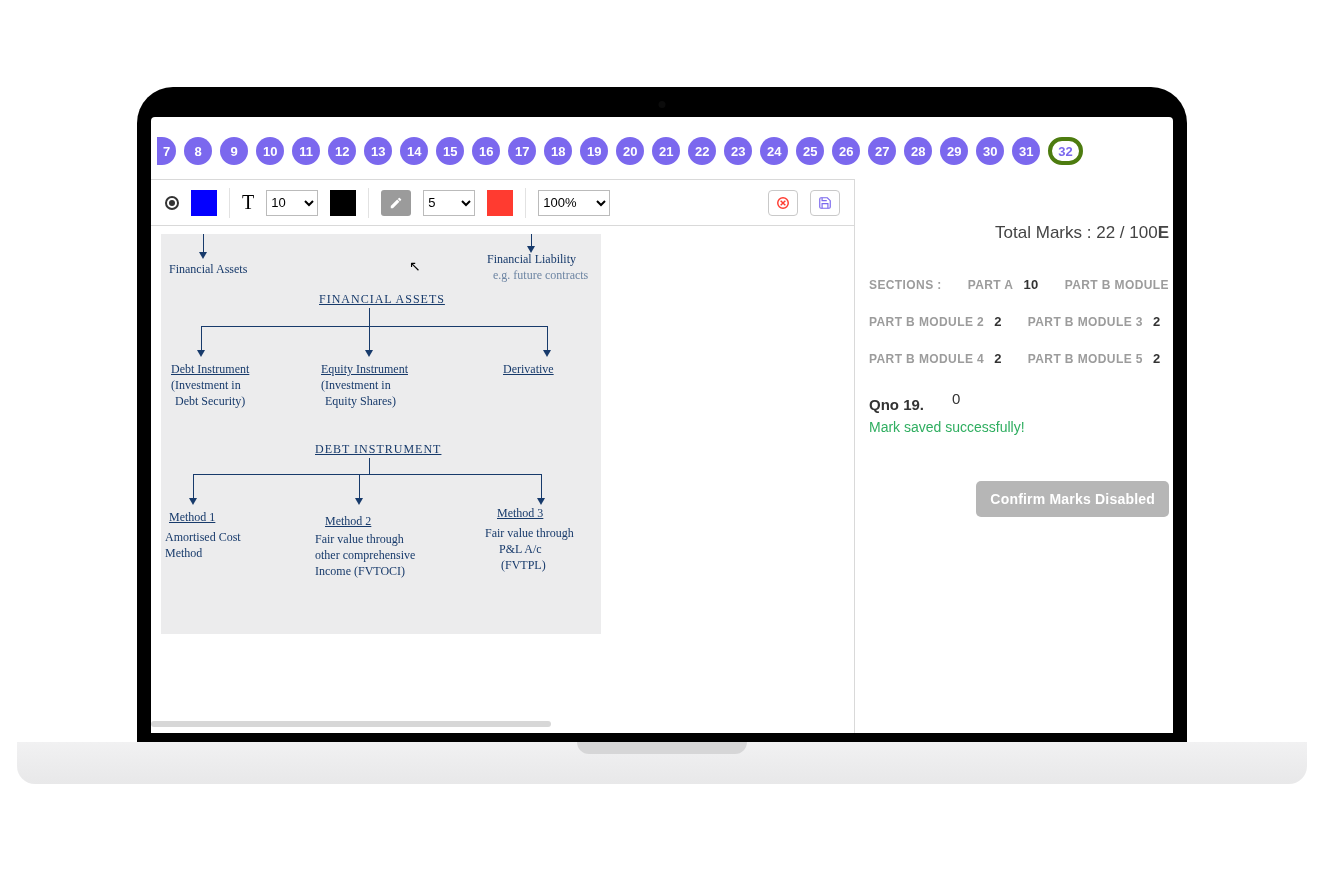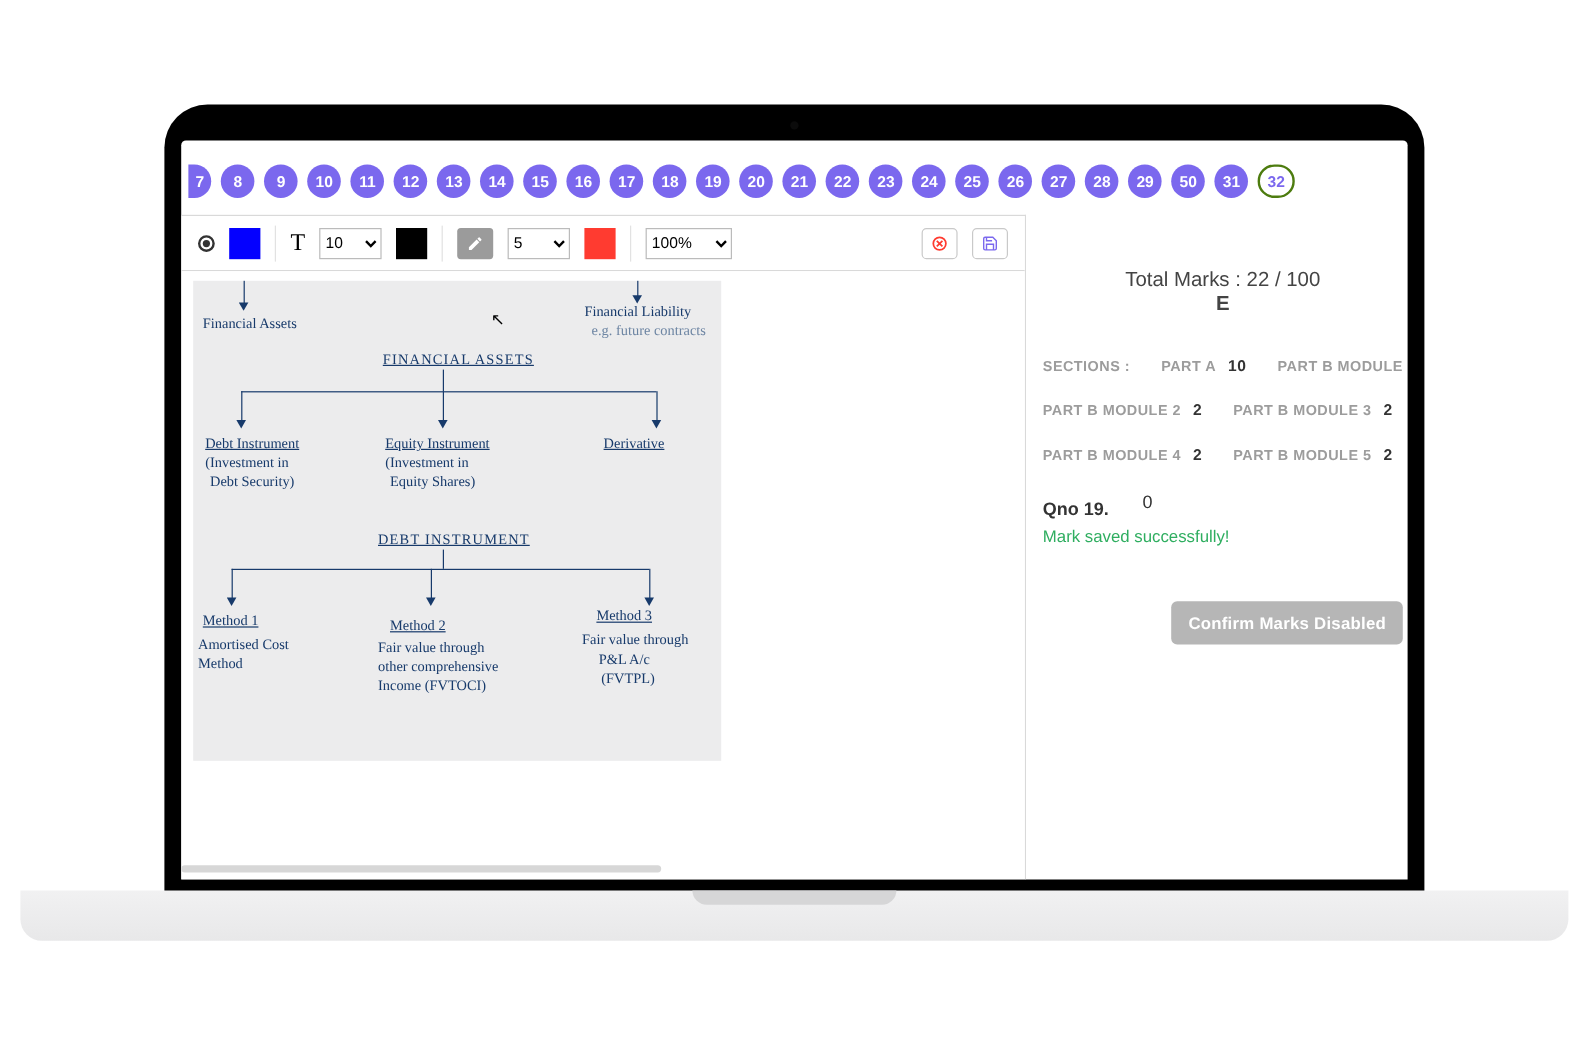--- a/index.html
+++ b/index.html
@@ -83,21 +83,21 @@
     font-size: 13px;
     font-weight: 600;
     display: inline-flex;
     align-items: center; justify-content: center;
     cursor: pointer;
   }
   .pill.edge { border-radius: 0 14px 14px 0; min-width: 18px; padding-right:6px;}
   .pill.outline {
     background: #fff;
     color: #7b68ee;
-    border: 2px solid #4d7c0f;
+    border: 4px solid #4d7c0f;
   }
 
   .work {
     flex: 1;
     display: flex;
     min-height: 0;
   }
 
   .left {
     flex: 1;
@@ -164,21 +164,21 @@
   .arrowhead { position:absolute; width:0;height:0;border-left:4px solid transparent;border-right:4px solid transparent;border-top:7px solid #173a6b;}
   .cursor { position:absolute; font-size:14px; color:#000; }
 
   .right {
     width: 318px;
     padding: 12px 4px 12px 14px;
     overflow:hidden;
     color:#333;
   }
   .course-title { font-size:19px; font-weight:600; color:#3a3a3a; letter-spacing:.3px; }
-  .totals { margin-top:32px; font-size:17px; color:#444; display:flex; justify-content:center; align-items:center;flex-direction:column; }
+  .totals { margin-top:32px; font-size:17px; color:#444; display:flex; justify-content:flex-end; align-items:center; }
   .totals .e { font-weight:600; }
   .sections { margin-top:34px; font-size:12px; letter-spacing:.4px; color:#9c9c9c; display:flex; flex-wrap:wrap; gap:22px 26px; }
   .sec { display:inline-flex; gap:10px; align-items:center; }
   .sec .lbl { font-weight:600; }
   .sec .val { color:#333; font-weight:700; font-size:13px; }
 
   .qrow { margin-top:30px; display:flex; align-items:center; gap:28px; font-size:15px; }
   .qlabel { color:#333; font-weight:600; }
   .qval { align-self:flex-start; margin-top:-6px; }
   .success { margin-top:6px; color:#2fae60; font-size:14px; }
@@ -237,21 +237,21 @@
             <span class="pill">20</span>
             <span class="pill">21</span>
             <span class="pill">22</span>
             <span class="pill">23</span>
             <span class="pill">24</span>
             <span class="pill">25</span>
             <span class="pill">26</span>
             <span class="pill">27</span>
             <span class="pill">28</span>
             <span class="pill">29</span>
-            <span class="pill">50</span>
+            <span class="pill">30</span>
             <span class="pill">31</span>
             <span class="pill outline">32</span>
           </div>
 
         <div class="work">
 
           <div class="left">
             <div class="toolbar">
               <span class="radio">
                   <span class="dot"></span>

